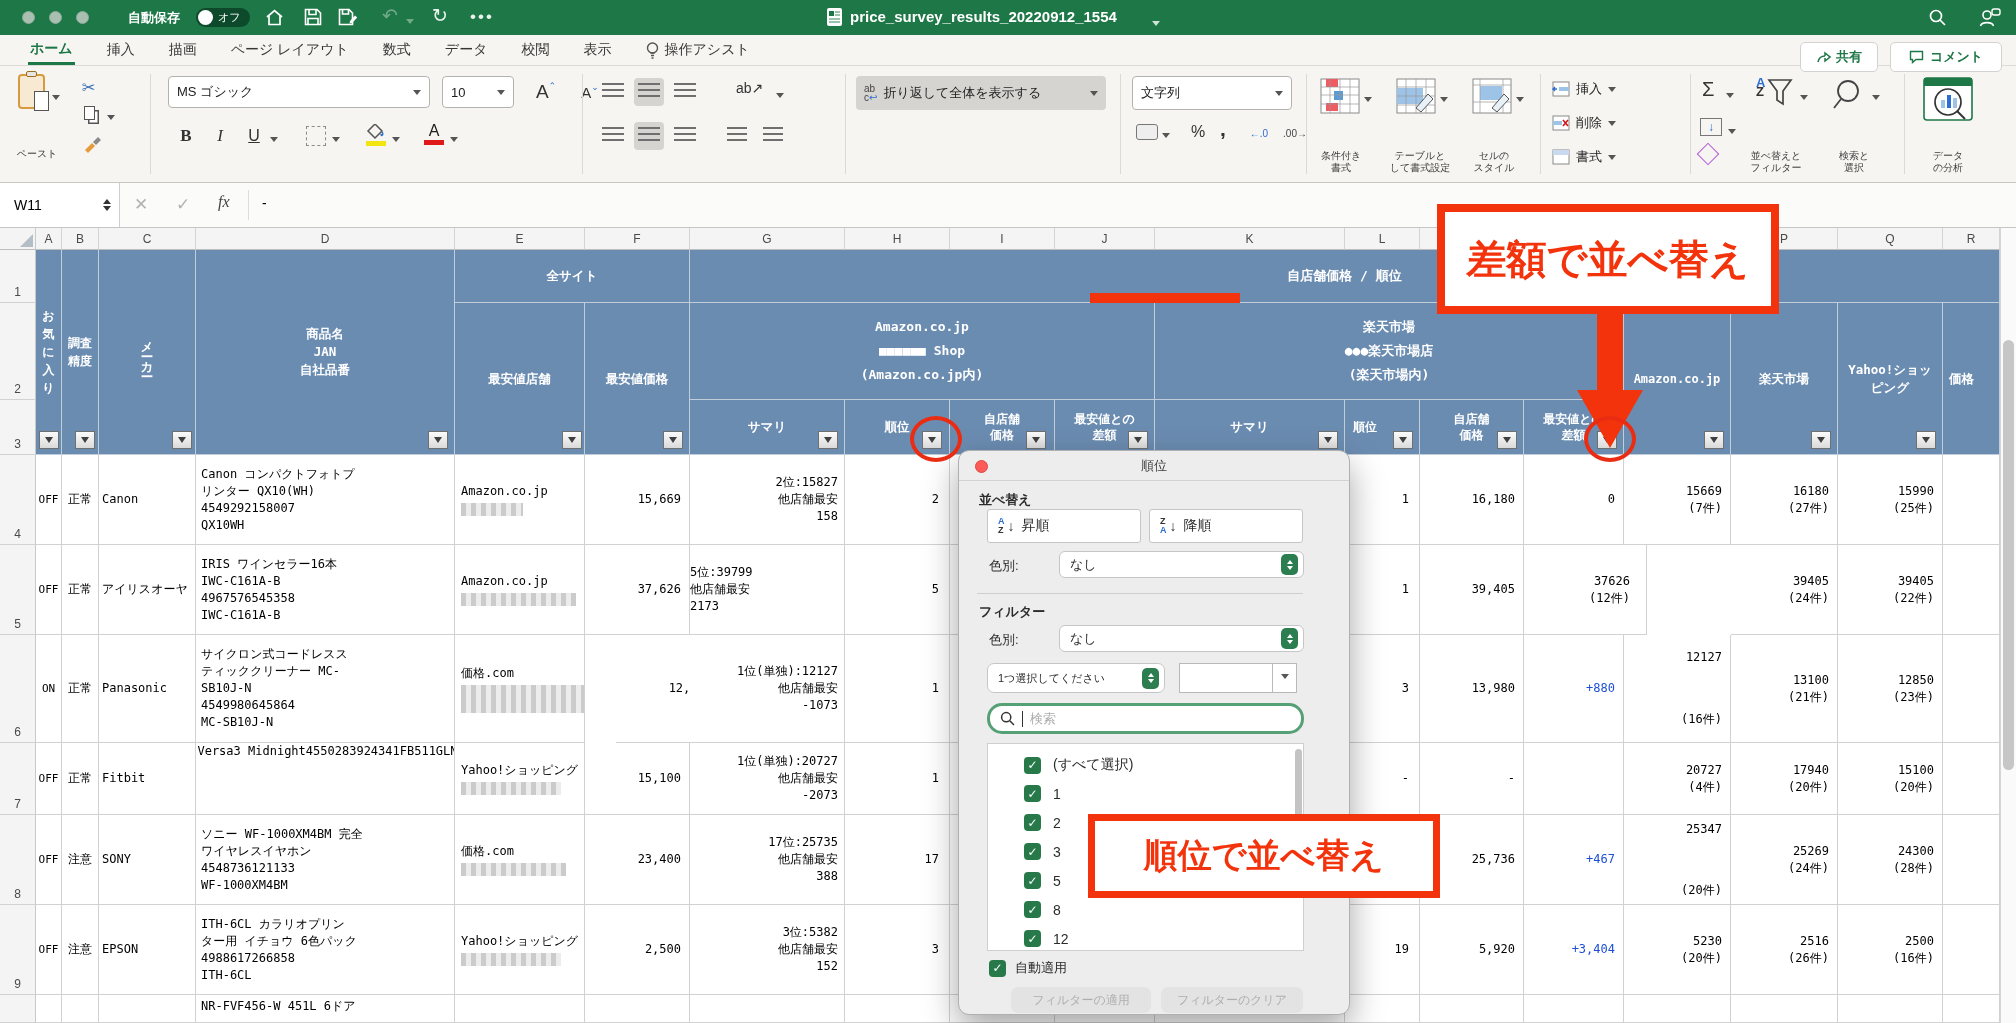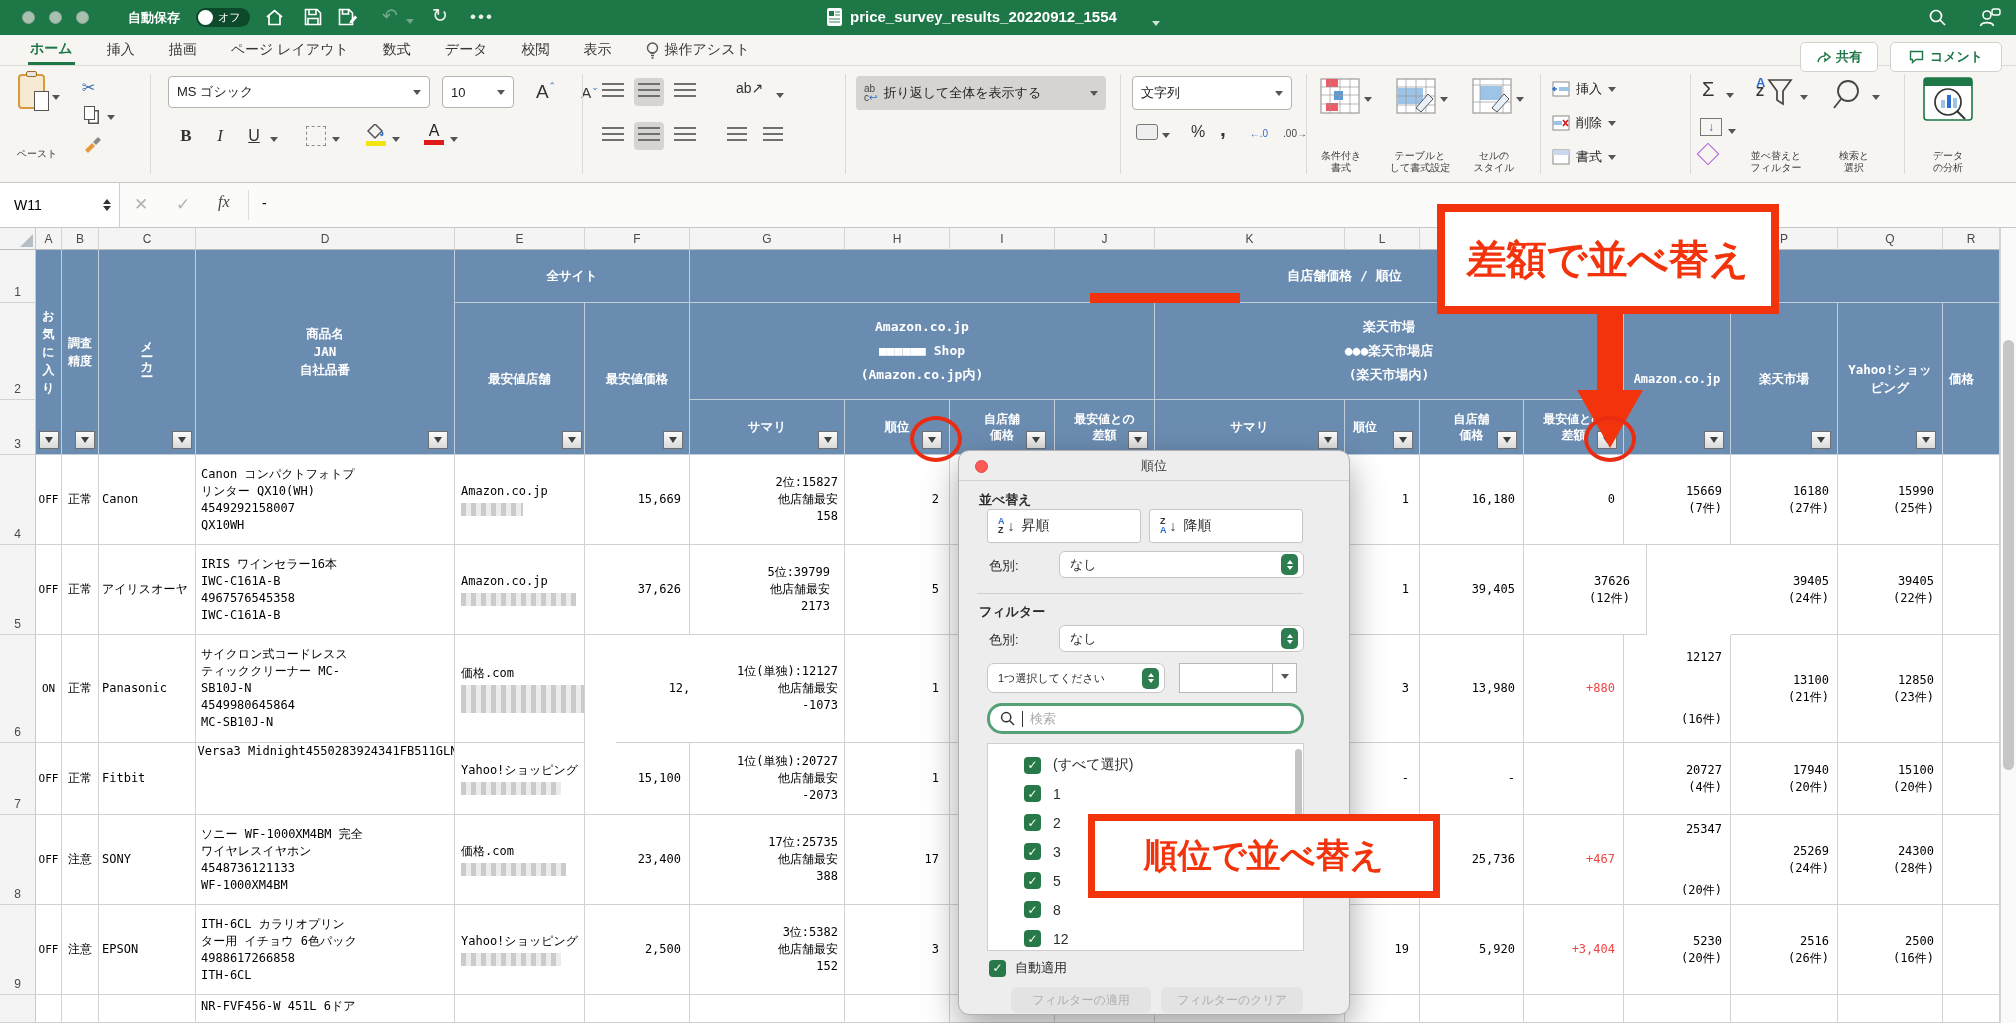--- a/index.html
+++ b/index.html
@@ -29,21 +29,21 @@
 
 #fbar{left:0;top:183px;width:2016px;height:45px;background:#fbfbfa;border-bottom:1px solid #c6c6c6}
 
 .c{position:absolute;border-right:1px solid #d2d2d2;border-bottom:1px solid #d2d2d2;background:#fff;font-family:"DejaVu Sans Mono","Liberation Mono",monospace;font-size:12px;line-height:17px;color:#000;overflow:hidden}
 .hd{position:absolute;background:#6b8cb1;color:#fff;border-right:1px solid #c2cdda;border-bottom:1px solid #c2cdda;font-family:"DejaVu Sans Mono","Liberation Mono",monospace;font-weight:700;display:flex;align-items:center;justify-content:center;text-align:center;overflow:hidden}
 .gut{position:absolute;background:#f4f4f4;border-right:1px solid #c9c9c9;border-bottom:1px solid #d2d2d2;color:#4a4a4a;font-size:12px;display:flex;align-items:flex-end;justify-content:center;padding-bottom:3px}
 .colL{position:absolute;background:#f4f4f4;border-right:1px solid #d4d4d4;border-bottom:1px solid #bdbdbd;color:#4a4a4a;font-size:12px;display:flex;align-items:center;justify-content:center}
 .fbtn{position:absolute;width:20px;height:18px;background:linear-gradient(#fbfbfb,#dadada);border:1px solid #6f6f6f;display:flex;align-items:flex-start;justify-content:center;z-index:3}
 .fbtn::after{content:"";width:0;height:0;border:4px solid transparent;border-top:6px solid #3f3f3f;margin-top:5px}
 .blurpx{background-image:repeating-linear-gradient(90deg,#cbcbcb 0 5px,#ececec 5px 10px),repeating-linear-gradient(0deg,rgba(200,200,200,.8) 0 5px,rgba(245,245,245,.8) 5px 10px)}
-.neg{color:#d01616}.pos{color:#ef4444}.zero{color:#000}
+.neg{color:#d01616}.pos{color:#1d4ed8}.zero{color:#000}
 
 #dialog{left:958px;top:450px;width:392px;height:565px;background:#ededed;border:1px solid #b0b0b0;border-radius:11px;box-shadow:0 14px 34px rgba(0,0,0,.35);z-index:8;font-size:13px;color:#2c2c2c}
 .dfield{position:absolute;background:#fff;border:1px solid #c6c6c6;border-radius:6px;display:flex;align-items:center;padding:0 5px 0 10px;font-size:13px}
 .stepper{width:17px;height:21px;background:#2c7d4f;border-radius:5px;display:flex;flex-direction:column;align-items:center;justify-content:center;gap:2px;margin-left:auto}
 .stepper .u{width:0;height:0;border:3.5px solid transparent;border-bottom:4.5px solid #fff}
 .stepper .d{width:0;height:0;border:3.5px solid transparent;border-top:4.5px solid #fff}
 .chk{width:17px;height:17px;background:#27794a;border-radius:4px;color:#fff;font-size:12px;display:flex;align-items:center;justify-content:center;font-weight:700}
 .sortbtn{position:absolute;background:#fff;border:1px solid #c6c6c6;border-radius:3px;display:flex;align-items:center;padding:0 10px;gap:7px;font-size:14px}
 .azstack{display:flex;flex-direction:column;font-size:9px;line-height:9px;font-weight:700}
 .dimbtn{position:absolute;background:#e3e3e3;border-radius:7px;color:#aeaeae;font-size:12px;display:flex;align-items:center;justify-content:center}
@@ -545,21 +545,21 @@
         <div>4967576545358</div>
         <div>IWC-C161A-B</div>
       </div>
       <div class="c" style="position: absolute; left: 455px; top: 317px; width: 130px; height: 90px; white-space: nowrap; display: flex; flex-direction: column; justify-content: center; align-items: flex-start; padding-left: 6px;">
         <div>Amazon.co.jp</div>
         <div class="blurpx" style="width: 115px; height: 13px; margin-top: 3px;"></div>
       </div>
       <div class="c" style="position: absolute; left: 585px; top: 317px; width: 105px; height: 90px; display: flex; flex-direction: column; justify-content: center; align-items: flex-end; padding-right: 8px;">
         <div>37,626</div>
       </div>
-      <div class="c" style="position: absolute; left: 690px; top: 317px; width: 155px; height: 90px; display: flex; flex-direction: column; justify-content: center; align-items: flex-end; padding-right: 14px;">
+      <div class="c" style="position: absolute; left: 690px; top: 317px; width: 155px; height: 90px; display: flex; flex-direction: column; justify-content: center; align-items: flex-start; padding-right: 6px;">
         <div>5位:39799</div>
         <div>他店舗最安</div>
         <div>2173</div>
       </div>
       <div class="c" style="position: absolute; left: 845px; top: 317px; width: 105px; height: 90px; display: flex; flex-direction: column; justify-content: center; align-items: flex-end; padding-right: 10px;">
         <div>5</div>
       </div>
       <div class="c" style="position: absolute; left: 950px; top: 317px; width: 105px; height: 90px; display: flex; flex-direction: column; justify-content: center; align-items: flex-start; padding-left: 5px;"></div>
       <div class="c" style="position: absolute; left: 1055px; top: 317px; width: 100px; height: 90px; display: flex; flex-direction: column; justify-content: center; align-items: flex-start; padding-left: 5px;"></div>
       <div class="c" style="position: absolute; left: 1155px; top: 317px; width: 190px; height: 90px; display: flex; flex-direction: column; justify-content: center; align-items: flex-start; padding-left: 5px;"></div>

